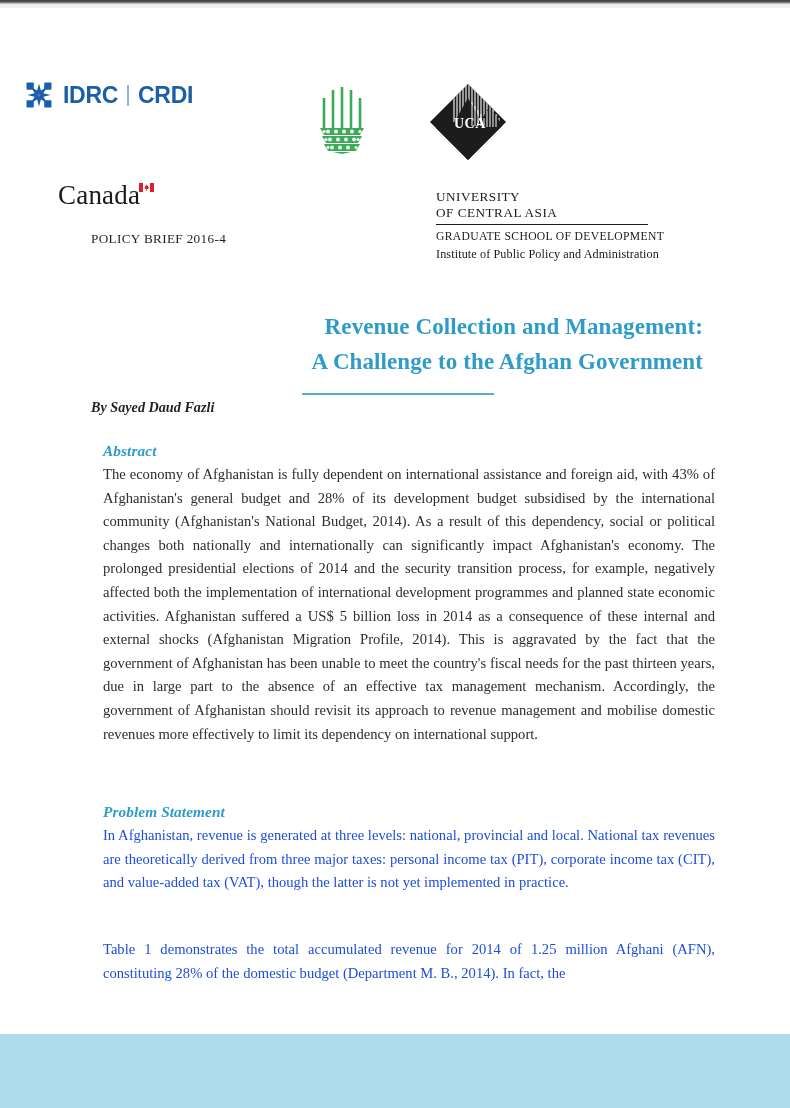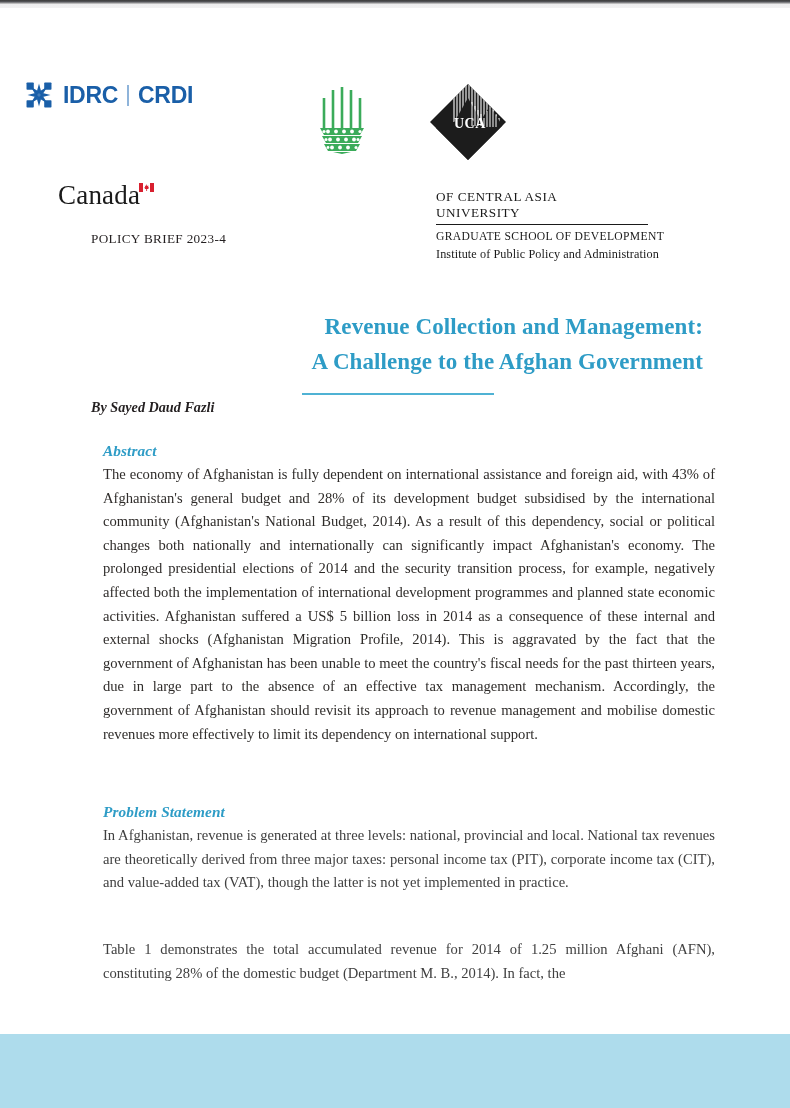--- a/index.html
+++ b/index.html
@@ -275,21 +275,21 @@
     margin: 0 0 3px 0;
     letter-spacing: 0.1px;
   }
   p.para {
     margin: 0;
     font-family: "Liberation Serif", serif;
     font-size: 14.6px;
     line-height: 23.6px;
     text-align: justify;
     text-justify: inter-word;
-    color: #404040;
+    color: #1d4ed8;
     hyphens: none;
   }
   p.para.tinted { color: #2f2c2a; }
 
   
   .footer-band {
     position: absolute;
     left: 0;
     top: 1026px;
     width: 790px;
@@ -419,32 +419,32 @@
               <path d="M59 45 V29"></path>
             <path d="M62 45 V25"></path>
               <path d="M65 45 V28"></path>
               <path d="M68 45 V33"></path>
           </g>
           <rect x="0" y="46" width="80" height="34" fill="#1c1c1c"></rect>
         </g>
         <text x="26" y="46" font-family="Liberation Serif, serif" font-size="14" font-weight="bold" fill="#ffffff" letter-spacing="0.5">UCA</text>
       </svg>
       <div class="uca-text">
+        <div class="uca-univ">UNIVERSITY</div>
         <div class="uca-univ">OF CENTRAL ASIA</div>
-        <div class="uca-univ">UNIVERSITY</div>
         <div class="uca-rule"></div>
         <div class="uca-gsd">GRADUATE SCHOOL OF DEVELOPMENT</div>
         <div class="uca-ippa">Institute of Public Policy and Administration</div>
       </div>
     </div>
   </div>
 
   <div class="content">
 
-    <div class="brief-label">POLICY BRIEF 2023-4</div>
+    <div class="brief-label">POLICY BRIEF 2016-4</div>
 
     <div class="doc-title">
       <div>Revenue Collection and Management:</div>
       <div>A Challenge to the Afghan Government</div>
     </div>
 
     <div class="title-rule"></div>
 
     <div class="byline">By Sayed Daud Fazli</div>
 

